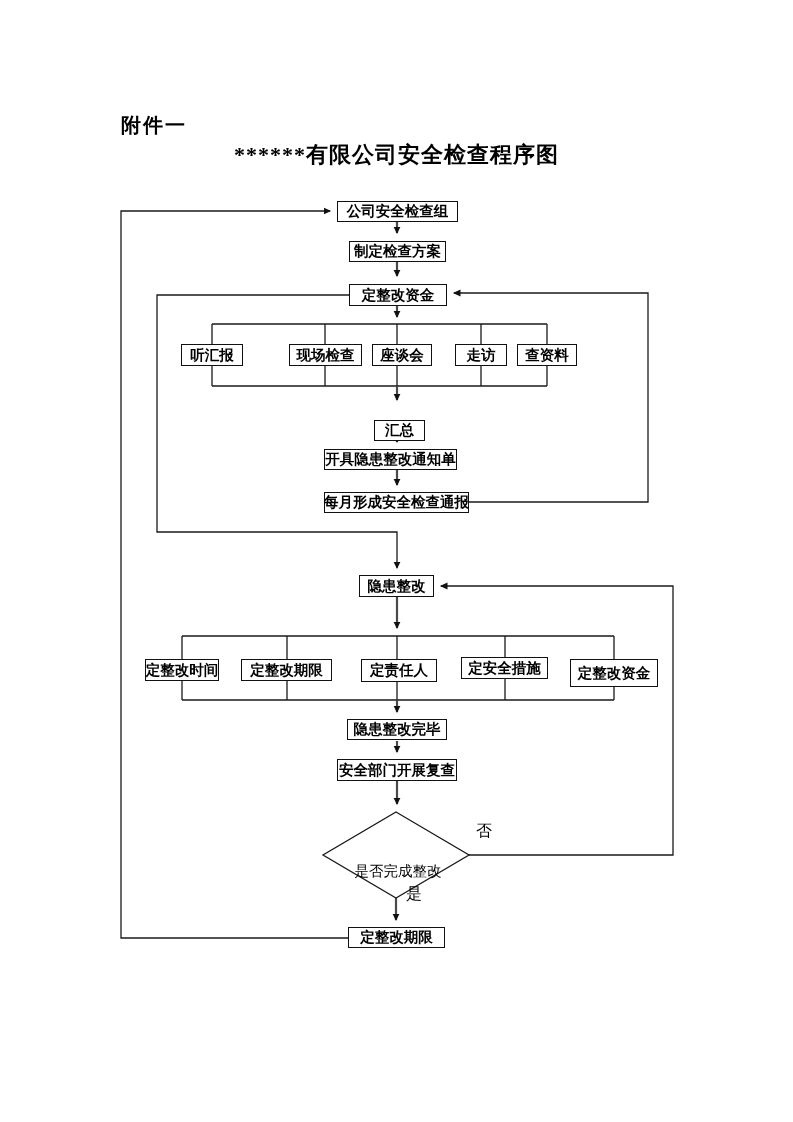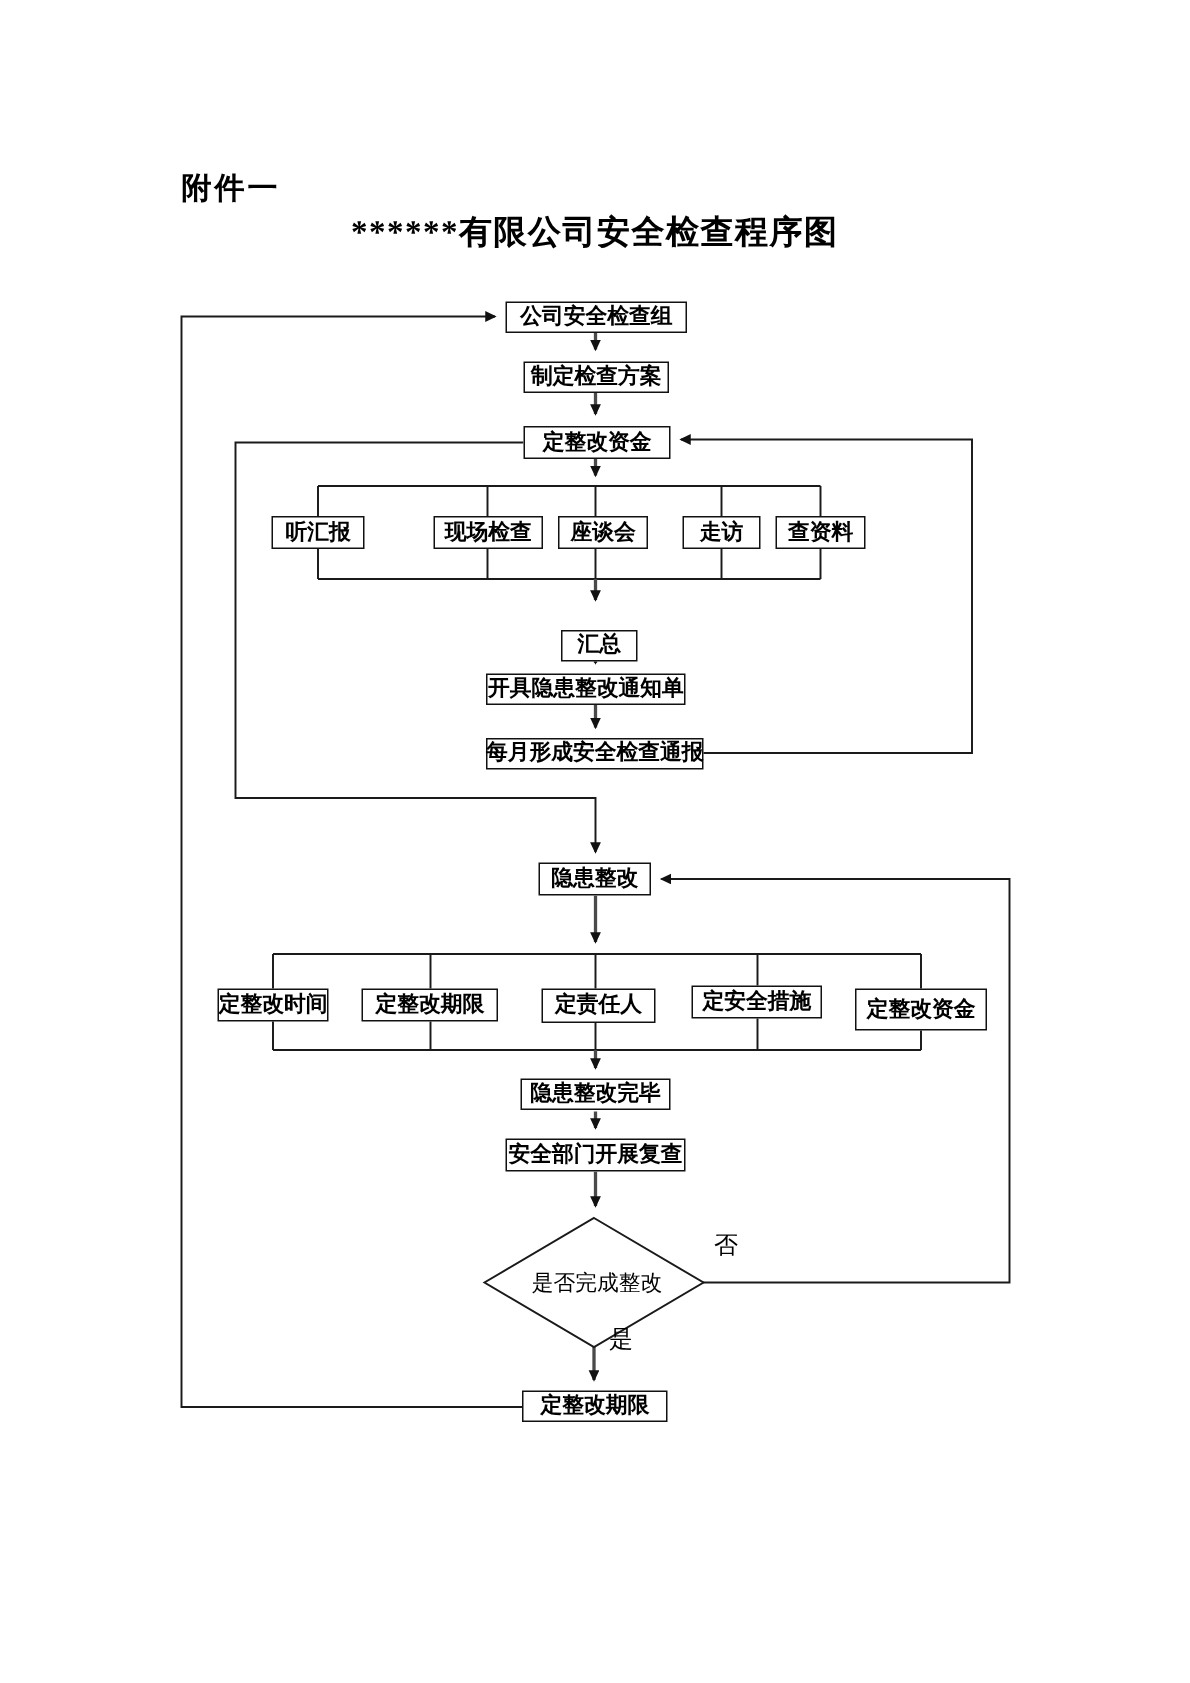--- a/index.html
+++ b/index.html
@@ -29,21 +29,21 @@
     border:1.4px solid #111111;
     display:flex;align-items:center;justify-content:center;
     font-size:14.5px;line-height:1;white-space:nowrap;
     letter-spacing:0;
     font-weight:bold;
   }
   .node--plain{
     position:absolute;z-index:3;
     background:transparent;border:none;
     display:flex;align-items:center;justify-content:center;
-    font-size:14.5px;white-space:nowrap;
+    font-size:14.5px;white-space:nowrap;margin-top:16px;
   }
   .edge-label{
     position:absolute;z-index:3;
     font-size:16px;line-height:1;
   }
 </style>
 </head>
 <body>
 
 <div class="page">

